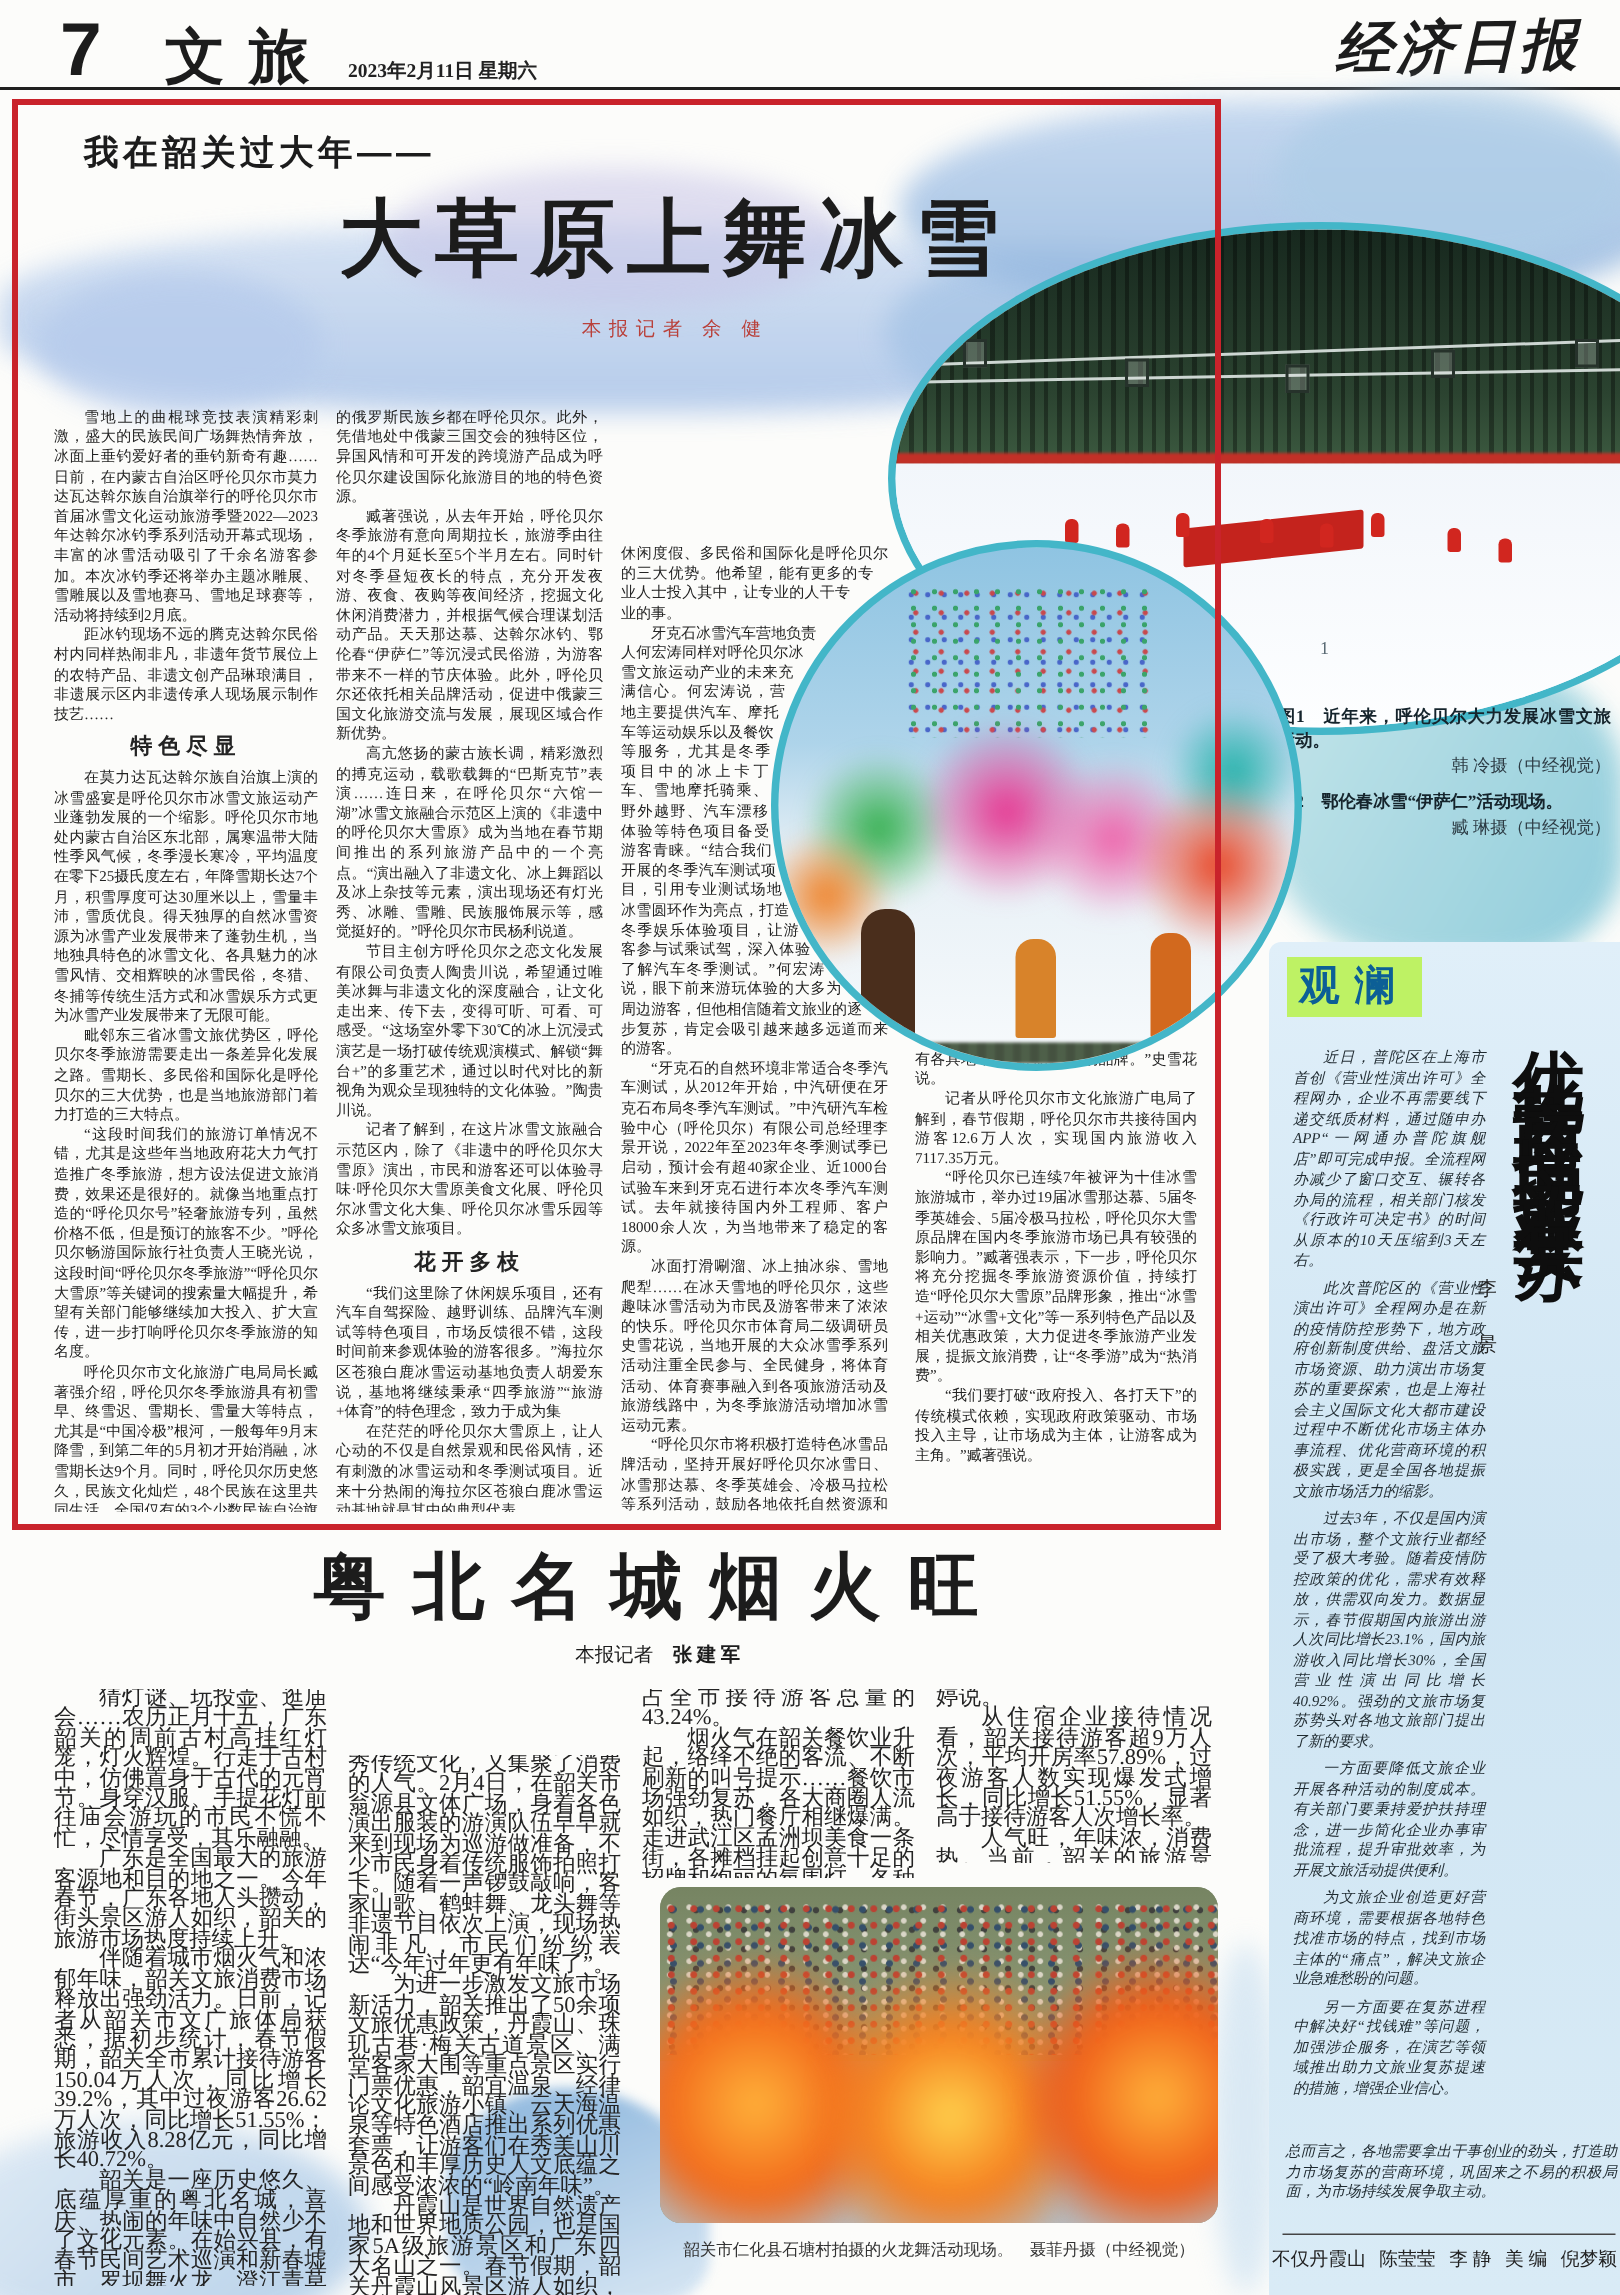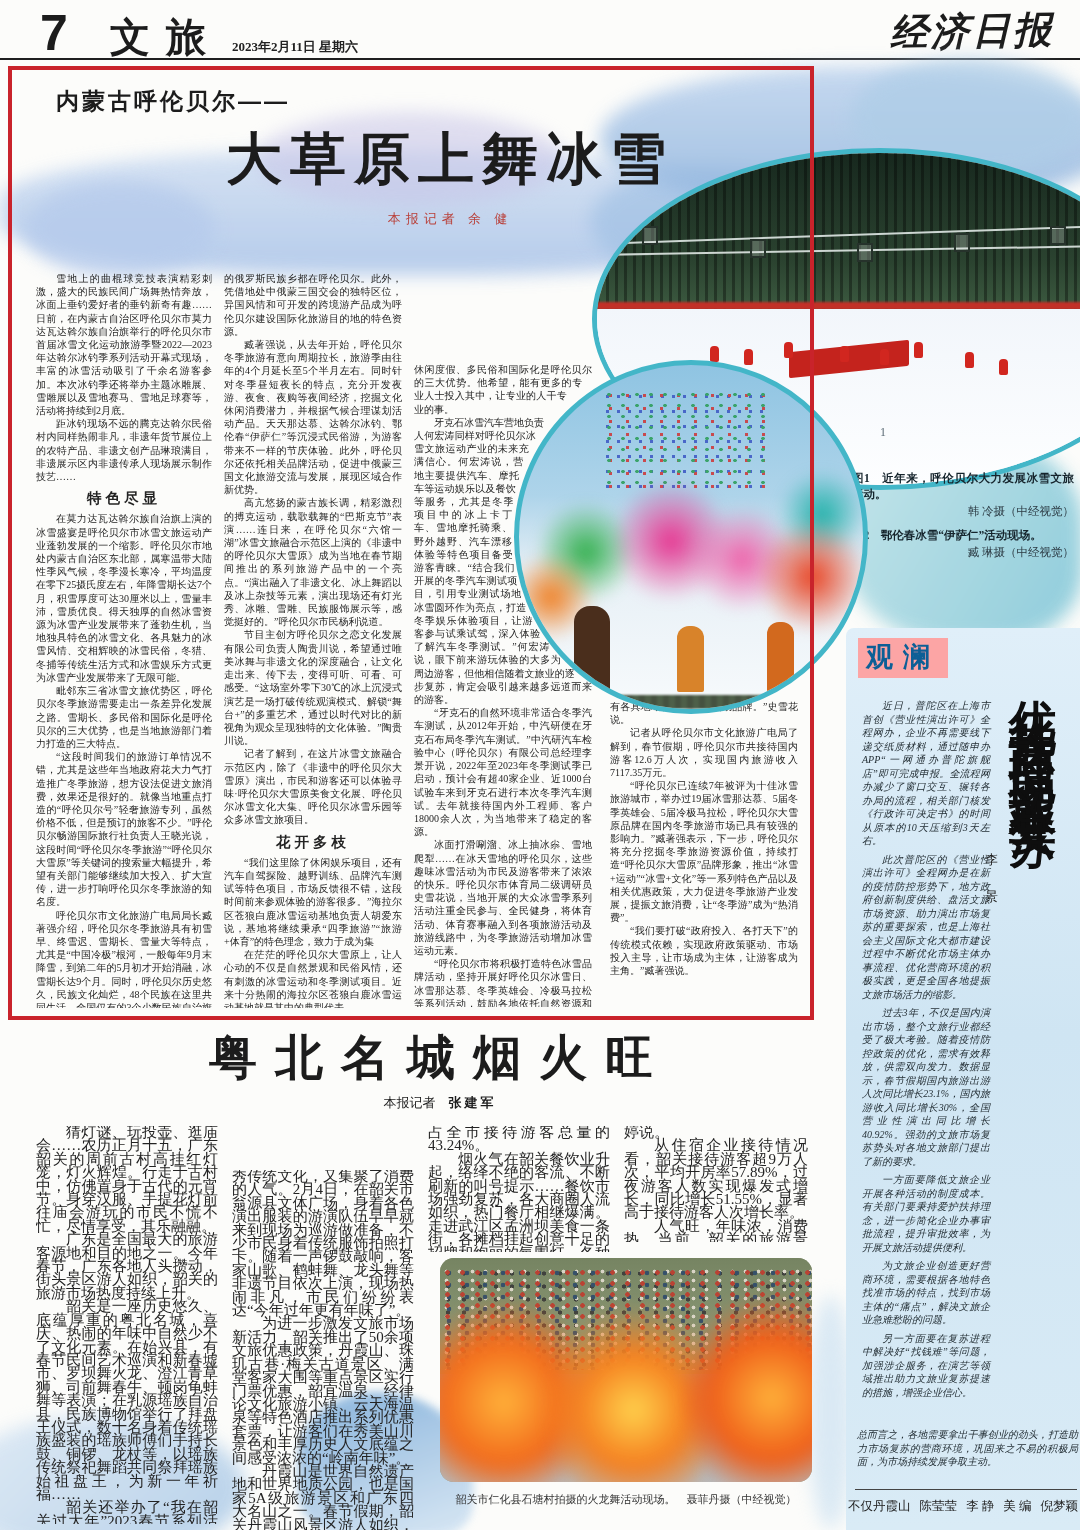--- a/index.html
+++ b/index.html
@@ -89,21 +89,21 @@
         radial-gradient(circle,#3a3a3a 1.8px,transparent 2.4px);
       background-size:15px 11px,18px 12px,13px 9px,16px 13px;}
   .fp-stones{position:absolute;left:0;top:52%;width:100%;height:48%;
       background:linear-gradient(180deg,#98a0a6,#b6bbbf);}
   .fire{position:absolute;filter:blur(8px);border-radius:50%;}
   .fire-caption{position:absolute;left:436px;top:1492px;width:380px;text-align:center;font-size:11px;
       color:#333;z-index:2;}
   
   .guanlan-panel{position:absolute;left:846px;top:628px;width:234px;height:902px;z-index:1;
       background:linear-gradient(180deg,#e0eff9 0%,#cfe5f3 45%,#d9ebf6 100%);border-radius:8px 0 0 0;}
-  .guanlan-header{position:absolute;left:858px;top:638px;z-index:2;background:#fca5a5;color:#0c5f96;
+  .guanlan-header{position:absolute;left:858px;top:638px;z-index:2;background:#bef264;color:#0c5f96;
       font-size:27px;font-weight:900;letter-spacing:10px;padding:1px 8px 3px;font-family:"Liberation Sans",sans-serif;}
   .guanlan-text{position:absolute;left:857px;top:694px;width:138px;height:730px;overflow:hidden;z-index:2;
       font-style:italic;font-size:10px;line-height:13.5px;text-align:justify;color:#1f2a30;}
   .guanlan-text p{margin:5px;text-indent:2em;}
   .guanlan-author{position:absolute;left:982px;top:842px;writing-mode:vertical-rl;z-index:2;
       font-size:13px;letter-spacing:12px;color:#222;}
   .vertical-headline{position:absolute;left:1002px;top:662px;height:780px;writing-mode:vertical-rl;z-index:2;
       font-size:47px;font-weight:900;letter-spacing:11px;color:#0e0e0e;font-family:"Liberation Sans",sans-serif;}
   .guanlan-closing{position:absolute;left:857px;top:1428px;width:221px;z-index:2;font-style:italic;
       font-size:10px;line-height:13.5px;text-align:justify;color:#1f2a30;}
@@ -149,21 +149,21 @@
     <div class="skier" style="left:26%;top:59%;"></div>
     <div class="skier" style="left:33%;top:57%;"></div>
     <div class="skier" style="left:43%;top:58%;"></div>
     <div class="skier" style="left:50%;top:59%;"></div>
     <div class="skier" style="left:56%;top:57%;"></div>
     <div class="skier" style="left:65%;top:60%;"></div>
     <div class="skier" style="left:71%;top:62%;"></div>
     <div class="photo-num">1</div>
   </div>
 
-  <div class="kicker">内蒙古呼伦贝尔——</div>
+  <div class="kicker">我在韶关过大年——</div>
   <div class="main-title">大草原上舞冰雪</div>
   <div class="main-byline">本报记者  余  健</div>
 
   <div class="col col-1">
     <div>
         <p>雪地上的曲棍球竞技表演精彩刺激，盛大的民族民间广场舞热情奔放，冰面上垂钓爱好者的垂钓新奇有趣……日前，在内蒙古自治区呼伦贝尔市莫力达瓦达斡尔族自治旗举行的呼伦贝尔市首届冰雪文化运动旅游季暨2022—2023年达斡尔冰钓季系列活动开幕式现场，丰富的冰雪活动吸引了千余名游客参加。本次冰钓季还将举办主题冰雕展、雪雕展以及雪地赛马、雪地足球赛等，活动将持续到2月底。</p>
         <p>距冰钓现场不远的腾克达斡尔民俗村内同样热闹非凡，非遗年货节展位上的农特产品、非遗文创产品琳琅满目，非遗展示区内非遗传承人现场展示制作技艺……</p>
       </div>
     <div class="subhead">特色尽显</div>
     <div>
@@ -230,20 +230,21 @@
   </div>
 
   <div class="second-title">粤北名城烟火旺</div>
   <div class="second-byline">
     <span>本报记者</span>　<b>张建军</b>
   </div>
   <div class="col col-b col-b1">
       <div>
         <p>猜灯谜、玩投壶、逛庙会……农历正月十五，广东韶关的周前古村高挂红灯笼，灯火辉煌。行走于古村中，仿佛置身于古代的元宵节。身穿汉服、手提花灯前往庙会游玩的市民不慌不忙，尽情享受，其乐融融。</p>
         <p>广东是全国最大的旅游客源地和目的地之一。今年春节，广东各地人头攒动，街头景区游人如织，韶关的旅游市场热度持续上升。</p>
+        <p>伴随着城市烟火气和浓郁年味，韶关文旅消费市场释放出强劲活力。日前，记者从韶关市文广旅体局获悉，据初步统计，春节假期，韶关全市累计接待游客150.04万人次，同比增长39.2%，其中过夜游客26.62万人次，同比增长51.55%；旅游收入8.28亿元，同比增长40.72%。</p>
         <p>韶关是一座历史悠久、底蕴厚重的粤北名城，喜庆、热闹的年味中自然少不了文化元素。在始兴县，有春节民间艺术巡演和新春墟市、罗坝舞火龙、澄江青草狮、司前舞春牛、顿岗龟蚌舞等表演；在乳源瑶族自治县，民族博物馆举行了拜盘王仪式，数十名身着传统瑶族盛装的瑶族师傅们手持长鼓、铜锣、龙杖等，以瑶族传统祭祀舞蹈共同祭拜瑶族始祖盘王，为新一年祈福……</p>
         <p>韶关还举办了“我在韶关过大年”2023春节系列活动等各类文艺表演、亲子游园、民俗文化、趣味体验、体育赛事活动超百场，将节日氛围烘托得愈加浓烈，既弘扬了中华优</p>
       </div>
     </div>
   <div class="col col-b col-b2">
       <div>
         <p class="cont">秀传统文化，又集聚了消费的人气。2月4日，在韶关市翁源县文体广场，身着各色演出服装的游演队伍早早就来到现场为巡游做准备，不少市民身着传统服饰拍照打卡。随着一声锣鼓敲响，客家山歌、鹤蚌舞、龙头舞等非遗节目依次上演，现场热闹非凡，市民们纷纷表达“今年过年更有年味了”。</p>
         <p>为进一步激发文旅市场新活力，韶关推出了50余项文旅优惠政策，丹霞山、珠玑古巷·梅关古道景区、满堂客家大围等重点景区实行门票优惠，韶宜温泉、经律论文化旅游小镇、云天海温泉等特色酒店推出系列优惠套票，让游客们在秀美山川景色和丰厚历史人文底蕴之间感受浓浓的“岭南年味”。</p>
         <p>丹霞山是世界自然遗产地和世界地质公园，也是国家5A级旅游景区和广东四大名山之一。春节假期，韶关丹霞山风景区游人如织，游客们登山祈福、踏春散心。作为韶关的“龙头景区”，丹霞山今年春节假期累计接待游客超17万人次，较去年同期大幅提升。“过年来到韶关，当然要跟老人小孩打卡丹霞山，欣赏一下美丽的丹霞地貌。”游客周明欣说。</p>
         <p>不仅丹霞山，今年春节假期，韶关市热点景区的游客集中度均有较大提升。云门山（含云门寺）、曹溪文化小镇（含南华寺）、丹霞山、东华山4个头部景区累计接待游客64.87万人次，</p>

